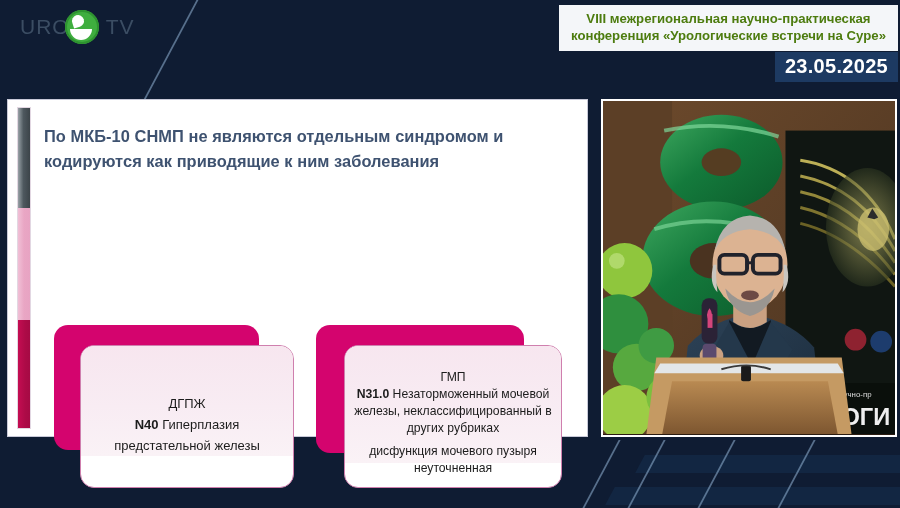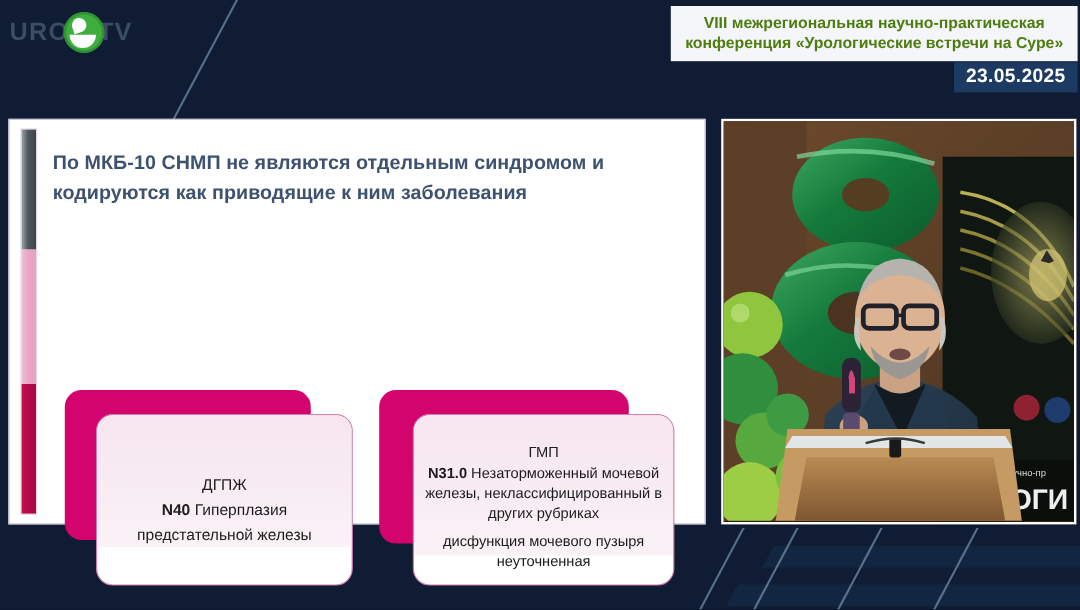--- a/index.html
+++ b/index.html
@@ -33,22 +33,23 @@
 
   
   #header { position:absolute; top:0; left:0; width:900px; height:92px; }
 
   #logo {
     position:absolute; left:8px; top:10px;
     display:flex; align-items:center; gap:0px;
     height:34px;
   }
   #logo .word {
-    font-size:21px; font-weight:bold; letter-spacing:1px;
+    font-size:21px; font-weight:normal; letter-spacing:1px;
     color:#3b4d63;
+    margin-left:12px;
   }
   #logo .mark {
     width:34px; height:34px; border-radius:50%;
     background:#3fae3f;
     position:relative; margin:0 -5px;
     display:inline-block;
     box-shadow:inset 0 0 0 2px #2e9330;
   }
   #logo .mark::before{
     content:""; position:absolute; left:7px; top:5px;
@@ -75,21 +76,21 @@
     font-size:13.2px;
     font-weight:bold;
     line-height:17px;
     white-space:nowrap;
   }
 
   #date-badge {
     position:absolute; right:2px; top:52px;
     background:#1d3a62;
     color:#ffffff;
-    font-size:16px;
+    font-size:20px;
     font-weight:bold;
     padding:3px 10px 4px 10px;
     letter-spacing:.3px;
   }
 
   
   #slide {
     position:absolute;
     left:7px; top:99px;
     width:581px; height:338px;

